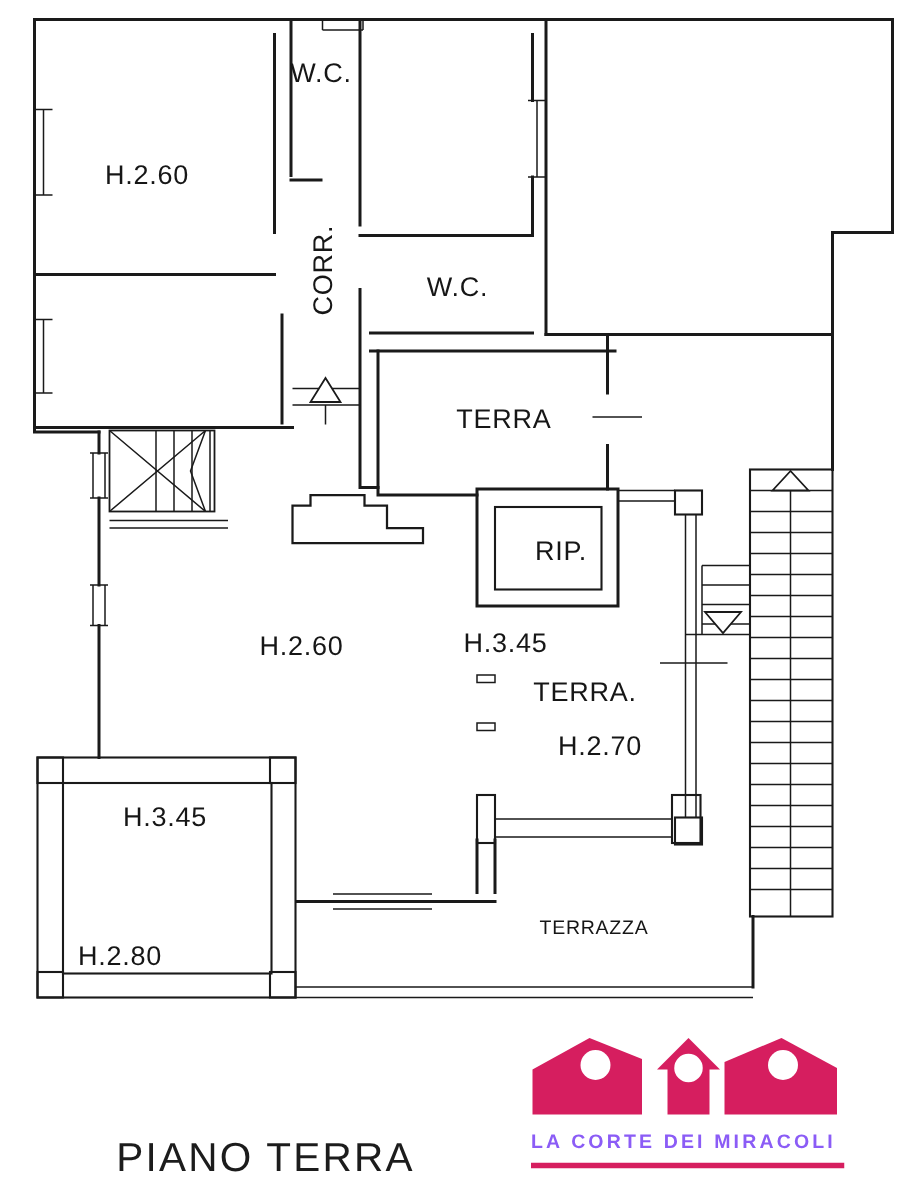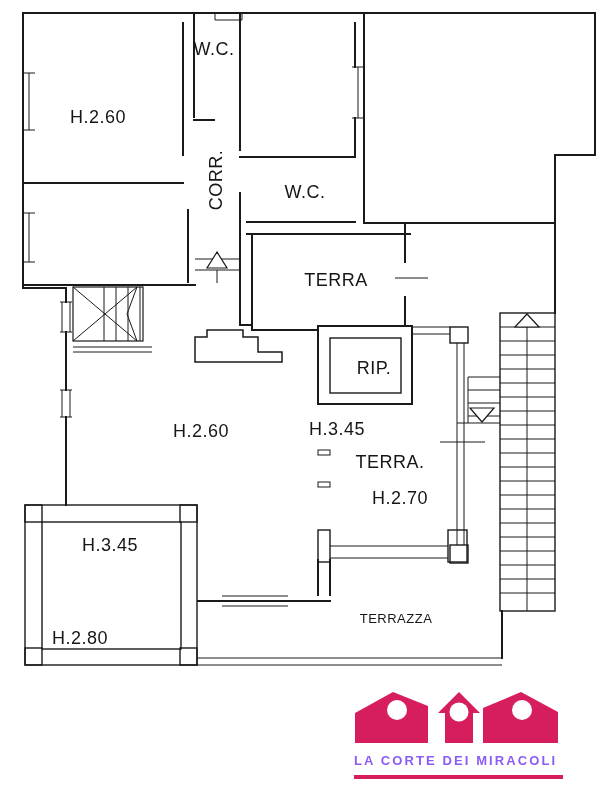--- a/index.html
+++ b/index.html
@@ -144,20 +144,21 @@
   <div class="room-label" style="left:336px;top:280px">TERRA</div>
   <div class="room-label" style="left:374px;top:368px">RIP.</div>
   <div class="room-label" style="left:201px;top:431px">H.2.60</div>
   <div class="room-label" style="left:337px;top:429px">H.3.45</div>
   <div class="room-label" style="left:390px;top:462px">TERRA.</div>
   <div class="room-label" style="left:400px;top:498px">H.2.70</div>
   <div class="room-label" style="left:110px;top:545px">H.3.45</div>
   <div class="room-label" style="left:80px;top:638px">H.2.80</div>
   <div class="room-label big" style="left:396px;top:618px">TERRAZZA</div>
 
+  <div id="plan-title">PIANO TERRA</div>
 
   <div id="logo">
     <svg id="logo-houses" width="212" height="62" viewBox="0 0 212 62">
       <g fill="#D61E5F">
         <path d="M2,28 L40,7 L75,21 L75,58 L2,58 Z"></path>
         <path d="M85,28 L106,7 L127,28 L120,28 L120,58 L92,58 L92,28 Z"></path>
         <path d="M130,58 L130,23 L168,7 L205,27 L205,58 Z"></path>
       </g>
       <g fill="#ffffff">
         <circle cx="44" cy="25" r="10"></circle>

